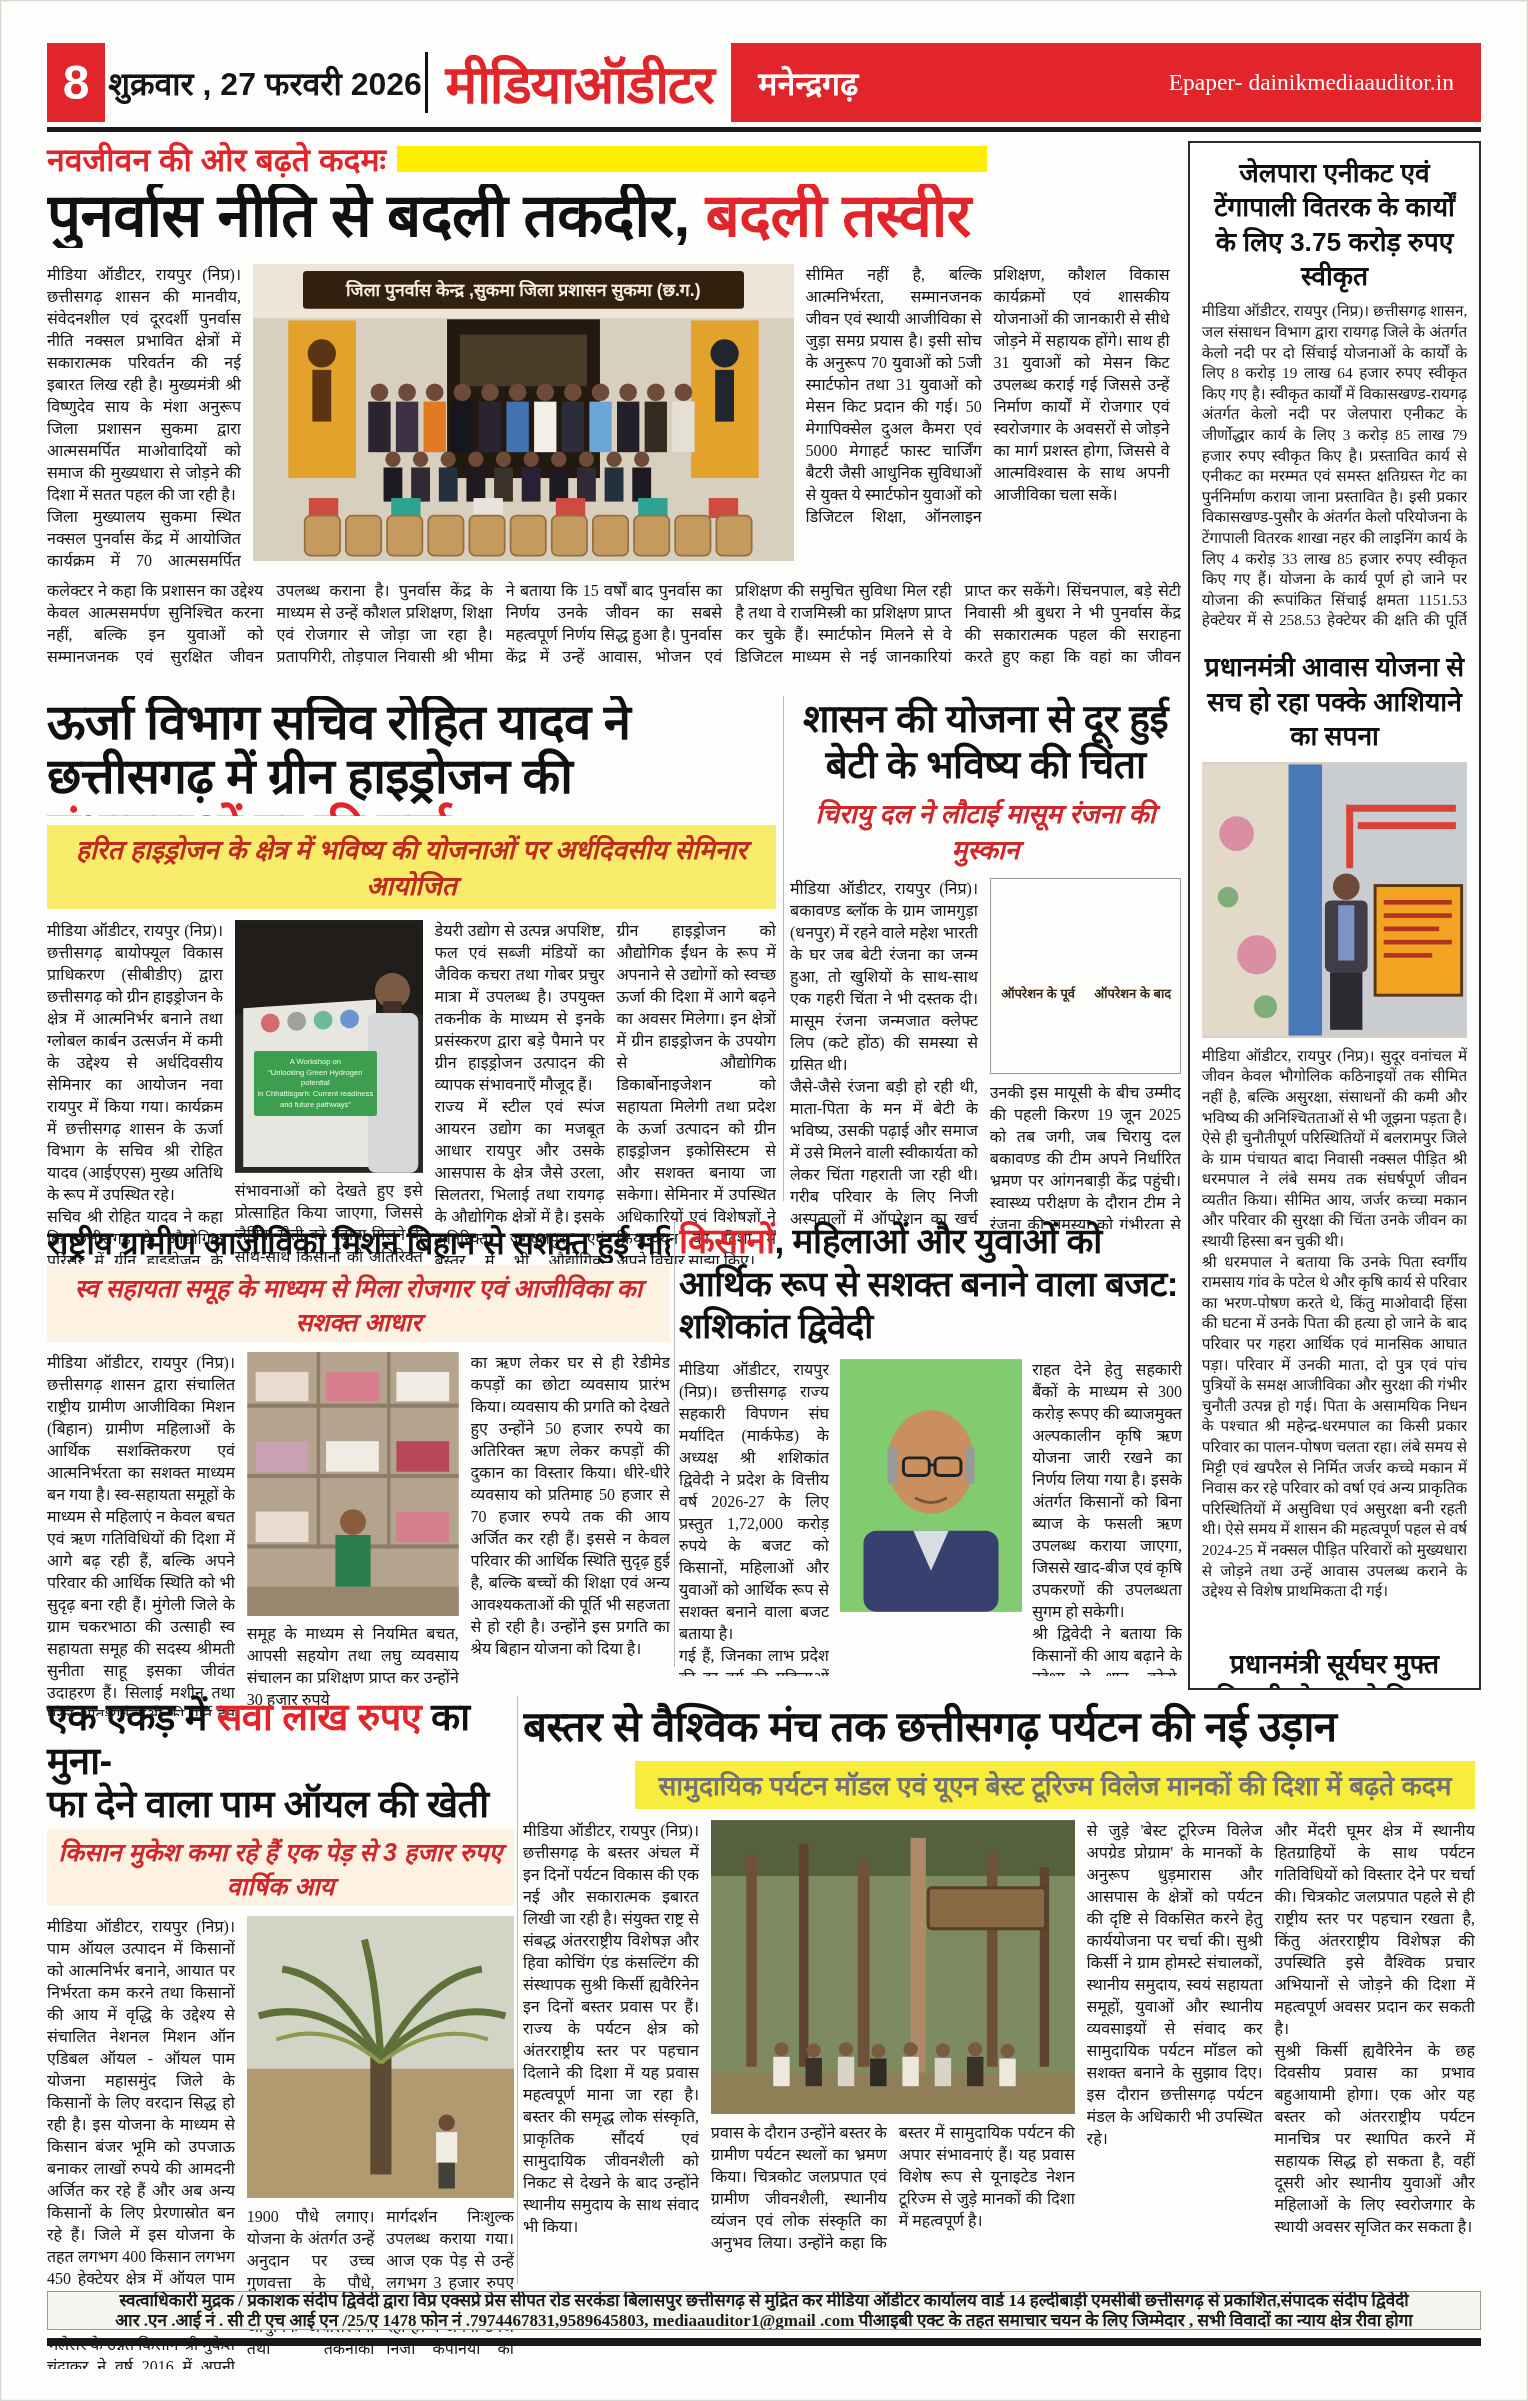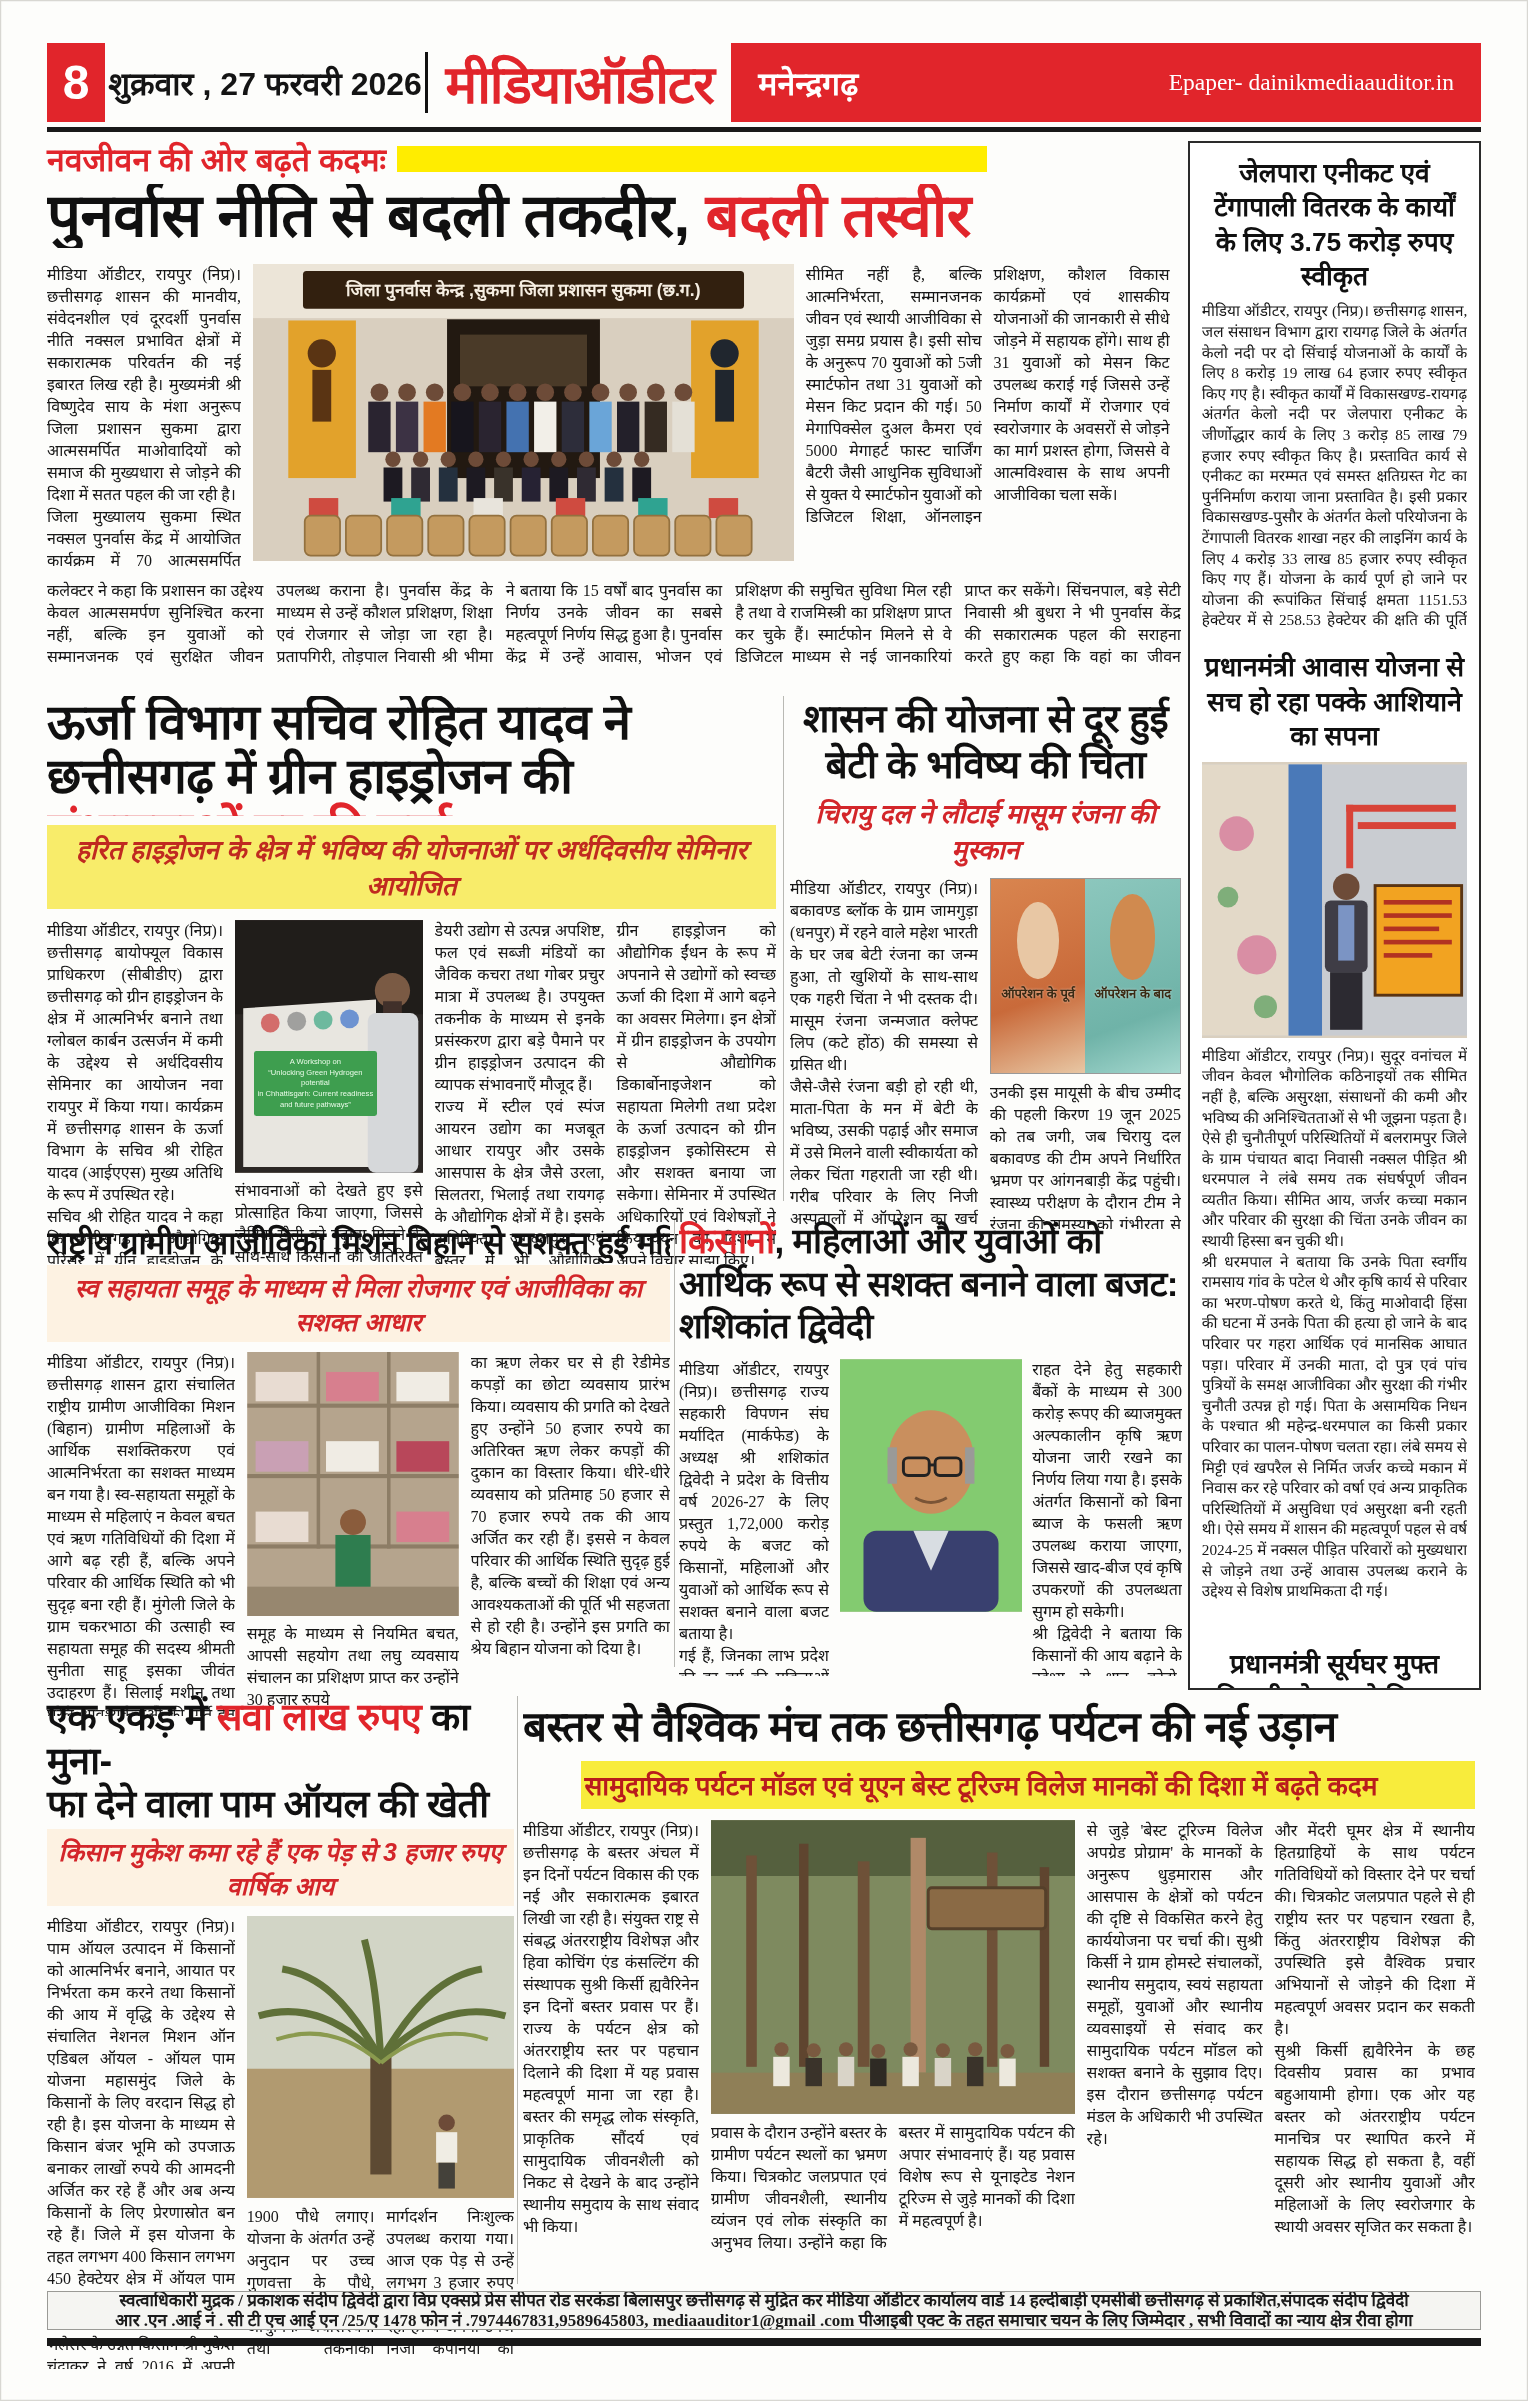--- a/index.html
+++ b/index.html
@@ -50,21 +50,21 @@
   .strip{margin-top:9.4px;background:#f8ec6a;text-align:center;font-size:26.4px;font-weight:900;
          color:#c02a20;padding:5.9px 3.5px;font-style:italic;}
   .hyd-body{display:grid;grid-template-columns:176px 188px 170px 1fr;gap:0 11.8px;margin-top:10.6px;height:344px;}
   .ws-banner{position:absolute;left:10%;top:52%;width:62%;background:#3e9e4f;color:#eafbe9;
              font-size:7.6px;line-height:10.6px;text-align:center;padding:5.9px 3.5px;border-radius:2.4px;}
   
   .ranjana{left:790px;top:696px;width:391px;}
   .ran-headline{font-size:39px;line-height:1.18;text-align:center;}
   .ran-sub{margin-top:7px;text-align:center;color:#d3262a;font-size:26.4px;font-weight:900;font-style:italic;}
   .ran-body{display:grid;grid-template-columns:188px 1fr;gap:0 11.8px;margin-top:10.6px;height:353px;}
-  .babies{display:flex;height:194px;position:relative;border:1.2px solid #999;}
+  .babies{display:flex;height:194px;position:relative;border:1.2px solid #999;align-items:flex-end;}
   .baby{flex:1;position:relative;}
   .baby-label{position:absolute;bottom:71px;width:100%;text-align:center;color:#3a2a14;
               font-size:13px;font-weight:bold;text-shadow:0 0 2.4px rgba(255,255,255,.6);}
   
   .bihan{left:47px;top:1220px;width:623px;}
   .bih-headline{font-size:32px;white-space:nowrap;overflow:hidden;}
   .strip-cream{margin-top:2px;background:#fdf2e2;text-align:center;font-size:25px;font-weight:900;
                color:#d3262a;padding:4.7px 3.5px;font-style:italic;}
   .bih-body{display:grid;grid-template-columns:188px 212px 1fr;gap:0 11.8px;margin-top:9.4px;height:364px;}
   
@@ -72,22 +72,22 @@
   .bud-headline{font-size:35px;line-height:1.22;max-height:129px;overflow:hidden;}
   .bud-body{display:grid;grid-template-columns:150px 182px 1fr;gap:0 10.6px;margin-top:10.6px;height:317px;}
   
   .palm{left:47px;top:1696px;width:467px;}
   .palm-headline{font-size:38px;line-height:1.15;}
   .palm-body{display:grid;grid-template-columns:188px 1fr;gap:0 11.8px;margin-top:9.4px;height:453px;}
   .cols2{column-count:2;column-gap:11.8px;}
   
   .tourism{left:523px;top:1696px;width:952px;}
   .tour-headline{font-size:42px;white-space:nowrap;overflow:hidden;}
-  .tour-strip{margin-left:58px;margin-top:8.2px;background:#f8ec3c;font-size:26.4px;
-              font-weight:900;color:#b91c1c;padding:5.9px 3.5px;}
+  .tour-strip{margin-left:112px;margin-top:8.2px;background:#f8ec3c;text-align:center;font-size:26.4px;
+              font-weight:900;color:#737373;padding:5.9px 3.5px;}
   .tour-body{display:grid;grid-template-columns:176px 364px 176px 1fr;gap:0 11.8px;margin-top:10.6px;height:453px;}
   
   .vrule{width:1.2px;background:#b9b9b4;}
   
   .footer{left:47px;top:2291px;width:1434px;height:39px;border:1.8px solid #9a9a96;background:#f5f5f2;
           box-sizing:border-box;display:flex;flex-direction:column;justify-content:center;text-align:center;
           font:bold 17px/19.4px "Liberation Serif",serif;color:#1c1c1c;overflow:hidden;}
 </style>
 </head>
 <body>

